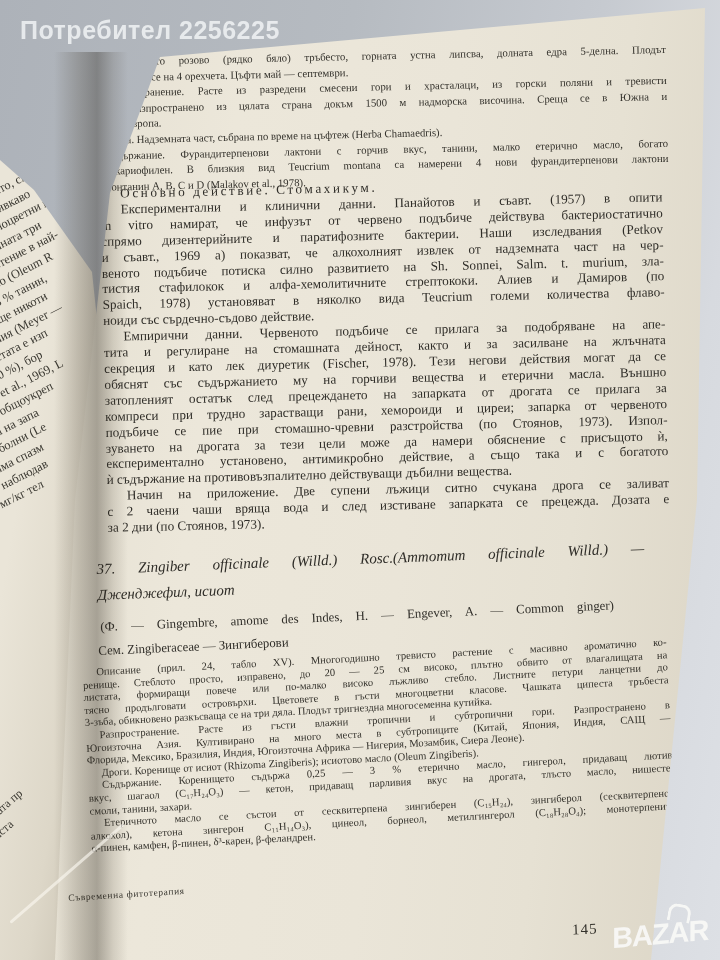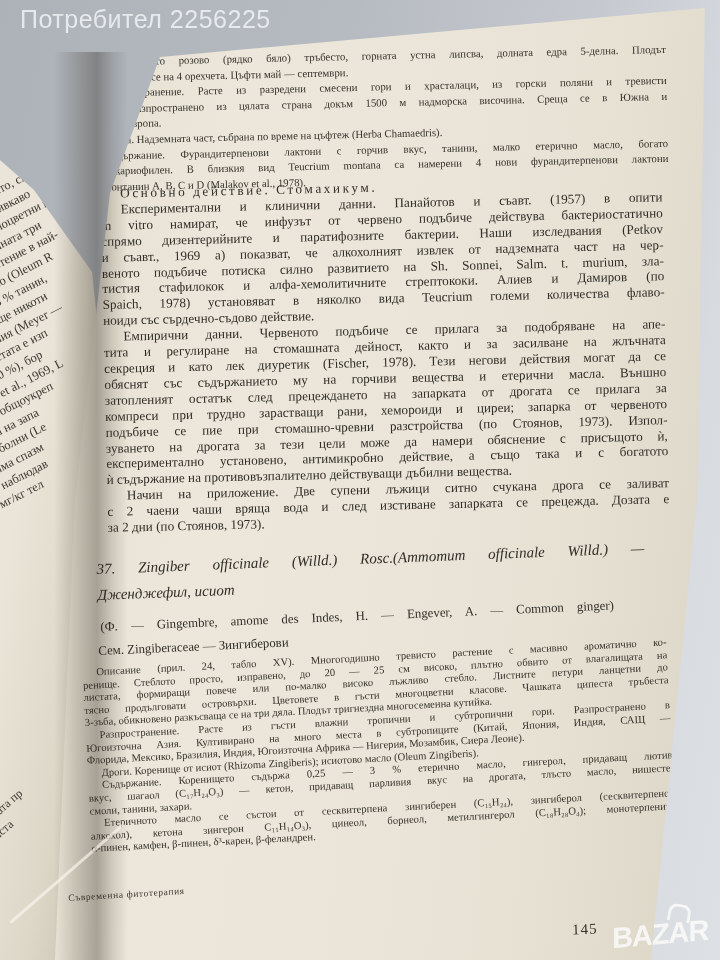--- a/index.html
+++ b/index.html
@@ -42,22 +42,22 @@
   .footer-line{position:absolute;left:68px;top:893px;font-size:9.5px;letter-spacing:0.6px;
                white-space:nowrap;transform:rotate(-3.5deg);transform-origin:0 0;color:#3a3831;}
   .page-no{position:absolute;left:572px;top:921px;font-size:15px;letter-spacing:1px;
            transform:rotate(-2deg);color:#34322c;}
   
   .crease{position:absolute;left:54px;top:52px;width:74px;height:908px;pointer-events:none;
           background:linear-gradient(90deg,rgba(60,52,38,0) 0%,rgba(60,52,38,0.22) 32%,rgba(38,32,22,0.34) 58%,rgba(60,52,38,0.14) 80%,rgba(60,52,38,0) 100%);}
   .edge-line{position:absolute;left:-8px;top:872px;width:150px;height:3px;background:rgba(250,248,240,0.65);
              transform:rotate(-41deg);border-radius:2px;}
   
-  .user-mark{position:absolute;left:20px;top:5px;font-family:"Liberation Sans","DejaVu Sans",sans-serif;
-             font-weight:normal;font-size:25px;letter-spacing:0.5px;color:rgba(243,245,247,0.82);}
+  .user-mark{position:absolute;left:20px;top:16px;font-family:"Liberation Sans","DejaVu Sans",sans-serif;
+             font-weight:bold;font-size:25px;letter-spacing:0.5px;color:rgba(243,245,247,0.82);}
   .bazar{position:absolute;left:612px;top:908px;width:108px;height:52px;}
   .bazar-text{position:absolute;left:0;top:10px;font-family:"Liberation Sans","DejaVu Sans",sans-serif;
               font-weight:bold;font-size:29px;letter-spacing:-1px;color:rgba(248,248,246,0.95);
               transform:rotate(-5deg) skewX(-5deg);display:inline-block;}
   .bag-handle{position:absolute;left:56px;top:-4px;width:17px;height:15px;border:3.5px solid rgba(248,248,246,0.95);
               border-bottom:none;border-radius:9px 9px 0 0;transform:rotate(10deg);}
 </style>
 </head>
 <body>
 

